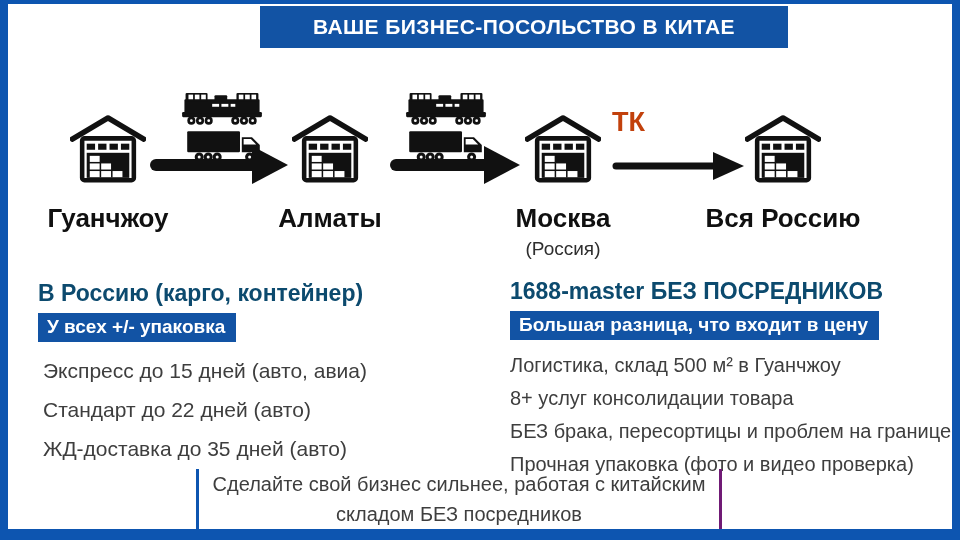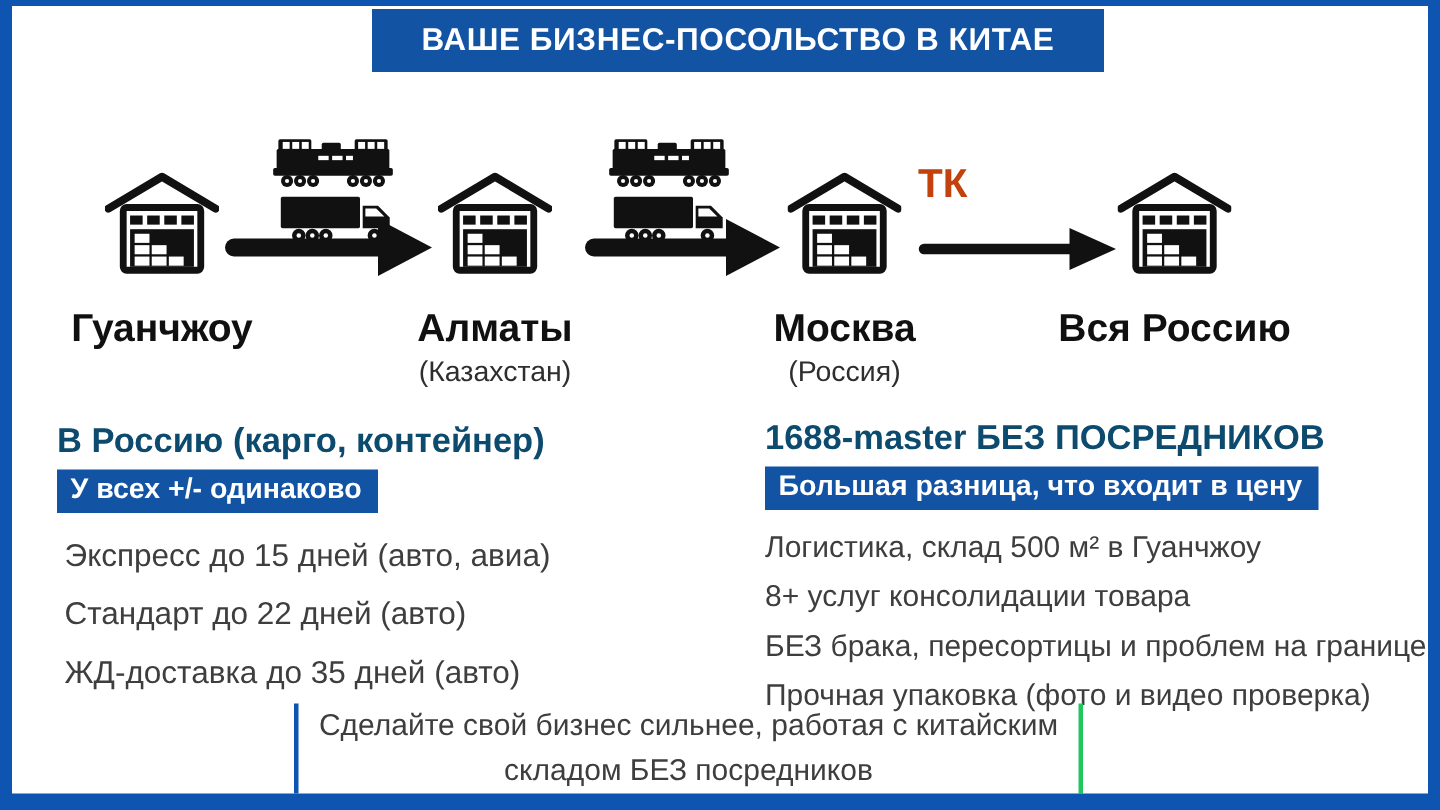--- a/index.html
+++ b/index.html
@@ -11,21 +11,21 @@
   }
   
   .frame{
     position:absolute;inset:0;box-sizing:border-box;
     border-style:solid;border-color:#0d55b0;
     border-width:4px 8px 11px 8px;
     pointer-events:none;z-index:5;
   }
   
   .banner{
-    position:absolute;left:248px;top:6px;width:488px;height:42px;
+    position:absolute;left:260px;top:6px;width:528px;height:42px;
     background:#1253a4;color:#ffffff;
     display:flex;align-items:center;justify-content:center;
     font-weight:bold;font-size:21px;letter-spacing:.4px;white-space:nowrap;
   }
   
   .flow{position:absolute;left:0;top:85px;width:960px;height:180px;}
   .node{position:absolute;top:28px;width:170px;text-align:center;}
   .node .wh{width:76px;height:72px;display:block;margin:0 auto;}
   .city{font-weight:bold;font-size:26px;color:#101010;margin-top:18px;white-space:nowrap;}
   .country{font-size:19px;color:#2e2e2e;margin-top:4px;white-space:nowrap;}
@@ -43,21 +43,21 @@
     background:#1253a4;color:#ffffff;font-weight:bold;font-size:19px;white-space:nowrap;
   }
   .items{margin-top:9px;color:#3e3e3e;}
   .panel-left{left:38px;top:280px;}
   .panel-left .items div{font-size:21px;line-height:39px;padding-left:5px;white-space:nowrap;}
   .panel-right{left:510px;top:278px;}
   .panel-right .items div{font-size:20px;line-height:33px;white-space:nowrap;}
   
   .quote{
     position:absolute;left:196px;top:469px;width:526px;height:60px;
-    box-sizing:border-box;border-left:3px solid #0d55b0;border-right:3px solid #22c55e;
+    box-sizing:border-box;border-left:3px solid #0d55b0;border-right:3px solid #701a75;
     display:flex;align-items:center;justify-content:center;
     text-align:center;color:#3e3e3e;font-size:20px;line-height:30px;
     padding:0 8px;
   }
   svg{display:block;}
 </style>
 </head>
 <body>
 
 <svg width="0" height="0" style="position:absolute" aria-hidden="true">
@@ -153,21 +153,20 @@
   <svg class="arrow" style="left:150px;top:58px;" width="140" height="44">
     <line x1="6" y1="22" x2="106" y2="22" stroke="#111" stroke-width="12" stroke-linecap="round"></line>
     <polygon points="102,3 138,22 102,41" fill="#111"></polygon>
   </svg>
 
   <div class="node" style="left:245px;">
     <svg class="wh">
         <use href="#wh"></use>
       </svg>
     <div class="city">Алматы</div>
-    <div class="country">(Казахстан)</div>
   </div>
 
   <svg class="veh" style="left:402px;top:5px;" width="88" height="37" viewBox="0 0 150 64">
       <use href="#train"></use>
     </svg>
   <svg class="veh" style="left:408px;top:42px;" width="78" height="36" viewBox="0 0 130 60">
       <use href="#truck"></use>
     </svg>
   <svg class="arrow" style="left:390px;top:58px;" width="132" height="44">
     <line x1="6" y1="22" x2="98" y2="22" stroke="#111" stroke-width="12" stroke-linecap="round"></line>
@@ -192,21 +191,21 @@
     <svg class="wh">
         <use href="#wh"></use>
       </svg>
     <div class="city">Вся Россию</div>
     <div class="country"></div>
   </div>
 </div>
 
 <div class="panel panel-left">
   <h2>В Россию (карго, контейнер)</h2>
-  <div class="badge">У всех +/- одинаково</div>
+  <div class="badge">У всех +/- упаковка</div>
   <div class="items">
     <div>Экспресс до 15 дней (авто, авиа)</div>
     <div>Стандарт до 22 дней (авто)</div>
     <div>ЖД-доставка  до 35 дней (авто)</div>
   </div>
 </div>
 
 <div class="panel panel-right">
   <h2>1688-master БЕЗ ПОСРЕДНИКОВ</h2>
   <div class="badge">Большая разница, что входит в цену</div>

